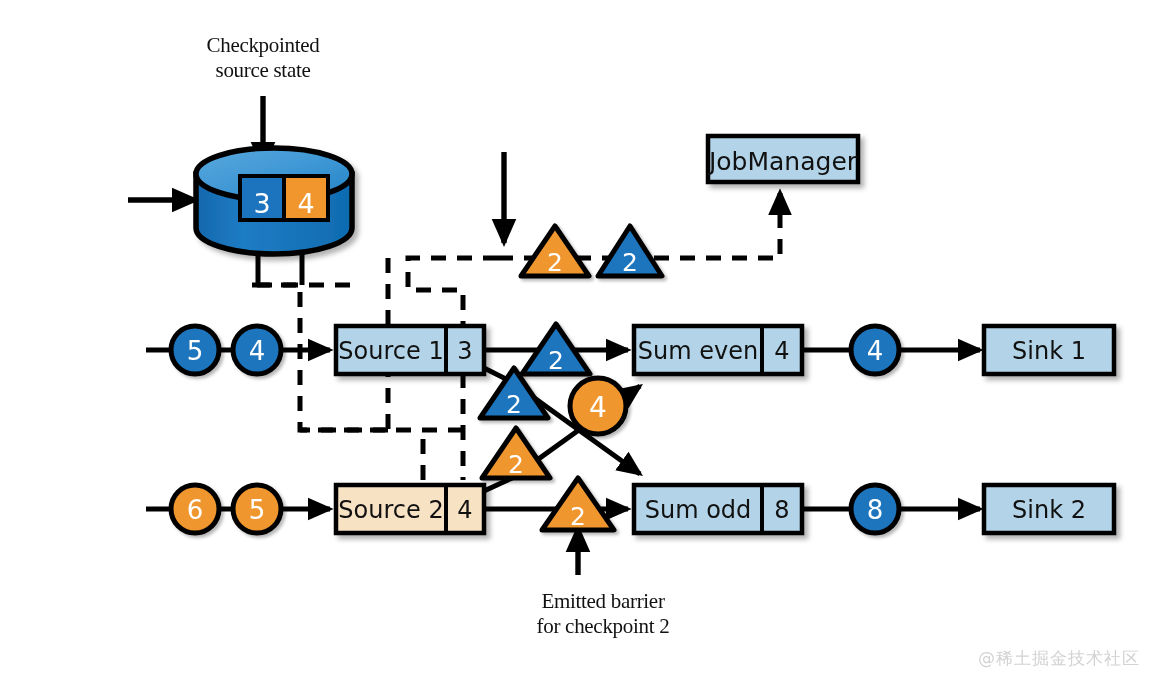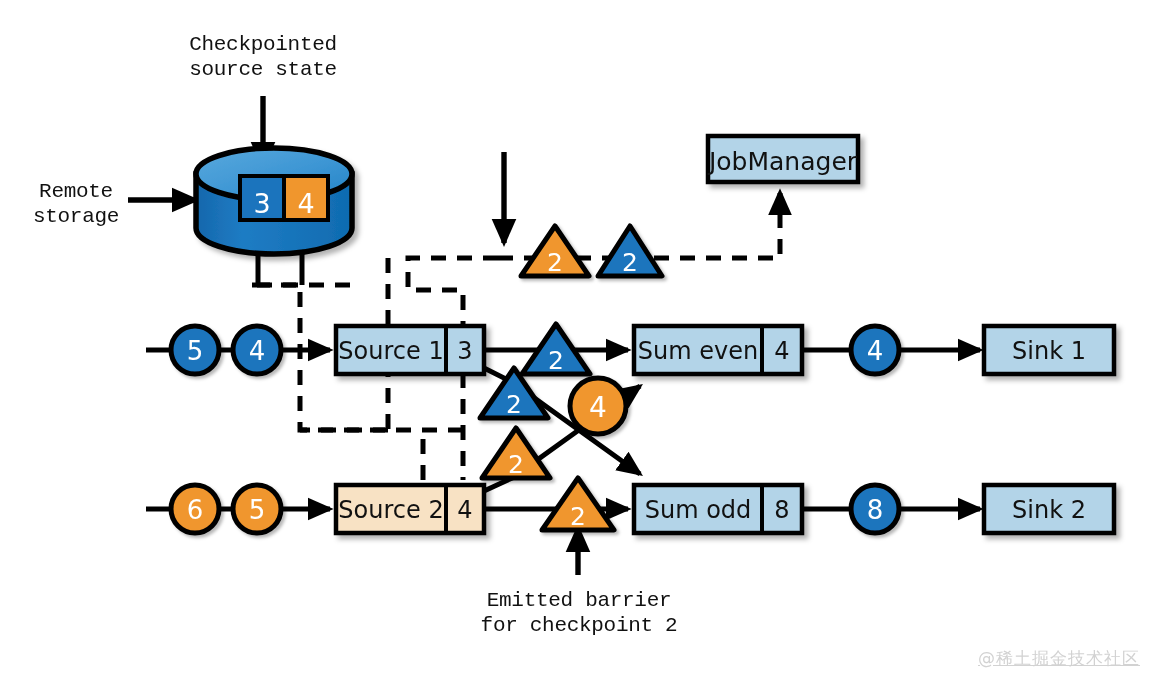--- a/index.html
+++ b/index.html
@@ -1,22 +1,22 @@
 <!DOCTYPE html>
 <html><head>
 <meta charset="utf-8">
 <style>
   html,body{margin:0;padding:0;background:#ffffff;}
   body{width:1150px;height:678px;overflow:hidden;font-family:"DejaVu Sans",sans-serif;}
   #stage{position:relative;width:1150px;height:678px;background:#fff;}
   #svgroot{position:absolute;left:0;top:0;width:1150px;height:678px;}
-  .lbl{position:absolute;font-family:Liberation Mono, monospace;color:#111;line-height:1.18;
+  .lbl{position:absolute;font-family:Liberation Serif, serif;color:#111;line-height:1.18;
        font-size:21px;text-align:center;white-space:pre-line;letter-spacing:-0.3px;}
   .wm{position:absolute;right:10px;bottom:8px;font-size:17px;color:#d2d2d2;
-      font-family:"DejaVu Sans",sans-serif;letter-spacing:1px;text-decoration:underline;}
+      font-family:"DejaVu Sans",sans-serif;letter-spacing:1px;}
 </style>
 </head>
 <body>
 
 <div id="stage">
 
 <svg id="svgroot" viewBox="0 0 1150 678">
   <defs>
     <marker id="arrow" viewBox="0 0 10 10" refX="8.6" refY="5" markerWidth="5.2" markerHeight="5.2" orient="auto-start-reverse">
       <path d="M0,0.6 L10,5 L0,9.4 z" fill="#000"></path>
@@ -226,20 +226,18 @@
     <text x="630" y="271" font-size="25" fill="#fff">2</text>
     <text x="556" y="369" font-size="25" fill="#fff">2</text>
     <text x="514" y="413" font-size="25" fill="#fff">2</text>
     <text x="516" y="473" font-size="25" fill="#fff">2</text>
     <text x="578" y="525" font-size="25" fill="#fff">2</text>
   </g>
 </svg>
 
 <div class="lbl" style="left:178px;top:33px;width:170px;">Checkpointed
 source state</div>
-<div class="lbl" style="left:20px;top:180px;width:112px;">Remote
-storage</div>
-<div class="lbl" style="left:468px;top:589px;width:222px;text-align:center;">Emitted barrier
+<div class="lbl" style="left:492px;top:589px;width:222px;text-align:center;">Emitted barrier
 for checkpoint 2</div>
 
 <div class="wm">@稀土掘金技术社区</div>
 
 </div>
 
 </body></html>

